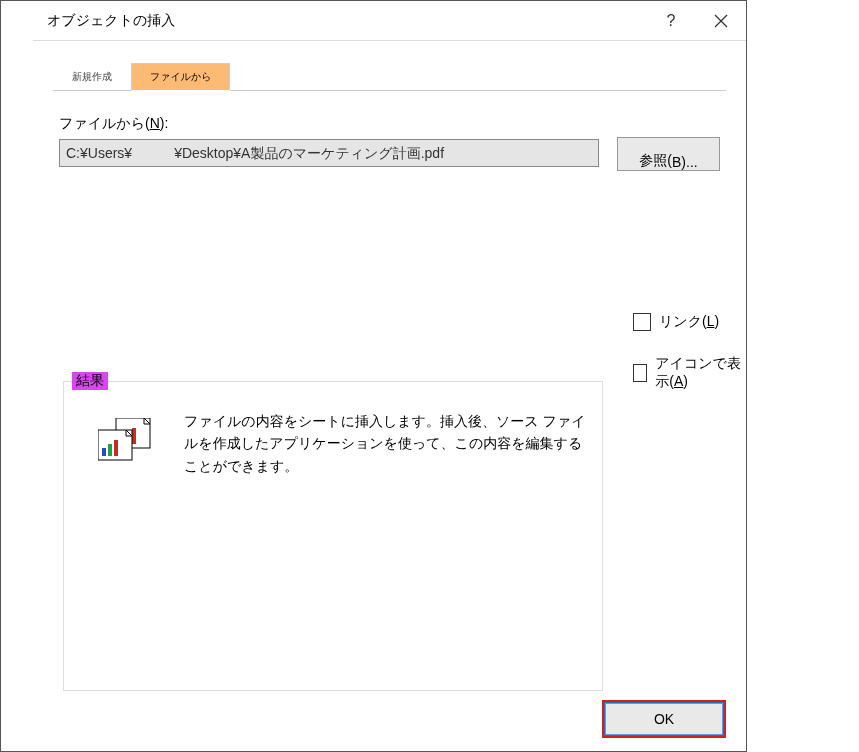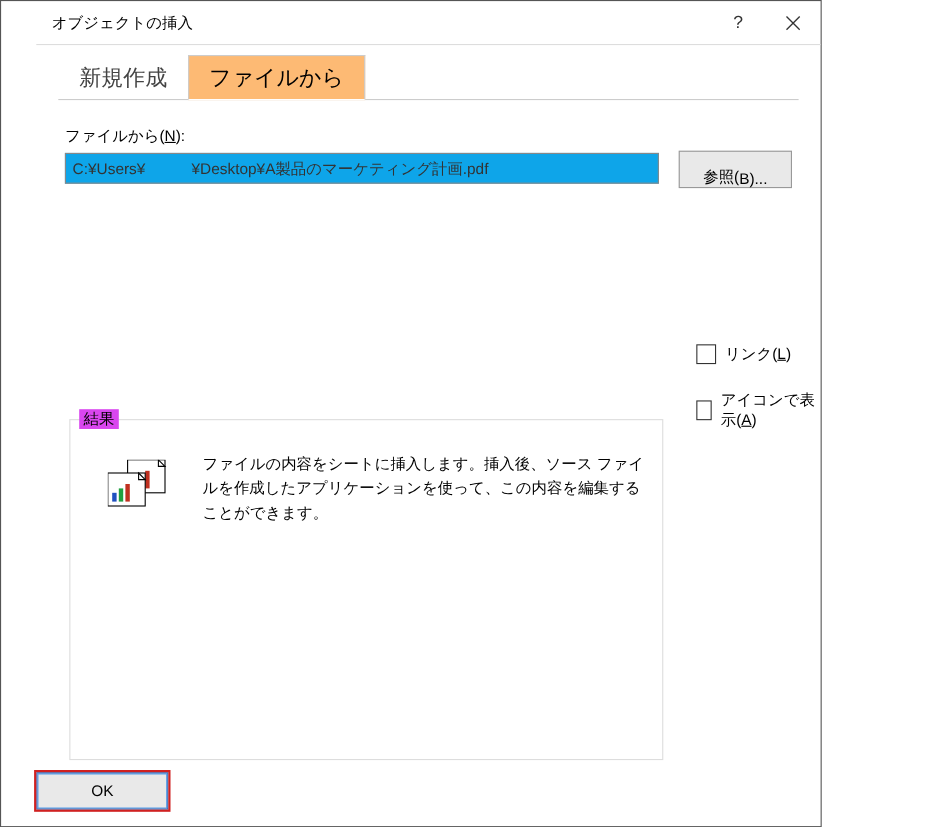--- a/index.html
+++ b/index.html
@@ -47,21 +47,21 @@
   }
   .tabs {
     display: flex;
     align-items: flex-end;
     border-bottom: 1px solid #ccc;
     height: 32px;
     position: relative;
   }
   .tab {
     padding: 6px 18px 6px 18px;
-    font-size: 20px;
+    font-size: 10px;
     color: #444;
     position: relative;
     top: 1px;
     border: 1px solid transparent;
   }
   .tab.active {
     border: 1px solid #ccc;
     border-bottom: 1px solid #fff;
     background: #fdba74;
     color: #000;
@@ -76,21 +76,21 @@
   .field-label .ul { text-decoration: underline; }
   .file-row {
     display: flex;
     align-items: flex-start;
     gap: 18px;
   }
   .file-input {
     flex: 0 0 540px;
     height: 28px;
     border: 1px solid #888;
-    background: #0ea5e9;
+    background: #e5e5e5;
     padding: 3px 6px;
     font-size: 14px;
     color: #333;
     line-height: 20px;
     overflow: hidden;
     white-space: nowrap;
   }
   .browse-btn {
     width: 128px;
     height: 34px;
@@ -156,20 +156,21 @@
   }
   .result-text {
     font-size: 14px;
     line-height: 1.6;
     padding-top: 2px;
   }
   .footer {
     height: 64px;
     display: flex;
     align-items: center;
+    justify-content: flex-end;
     gap: 17px;
     padding-right: 22px;
   }
   .btn {
     width: 120px;
     height: 34px;
     border: 1px solid #999;
     background: #e9e9e9;
     font-size: 14px;
     display: flex;

